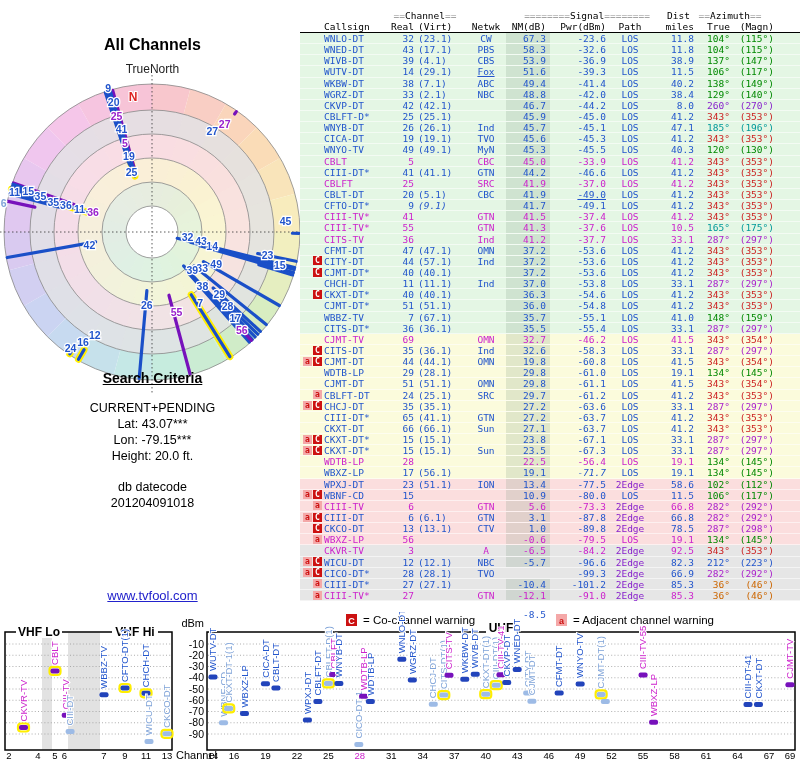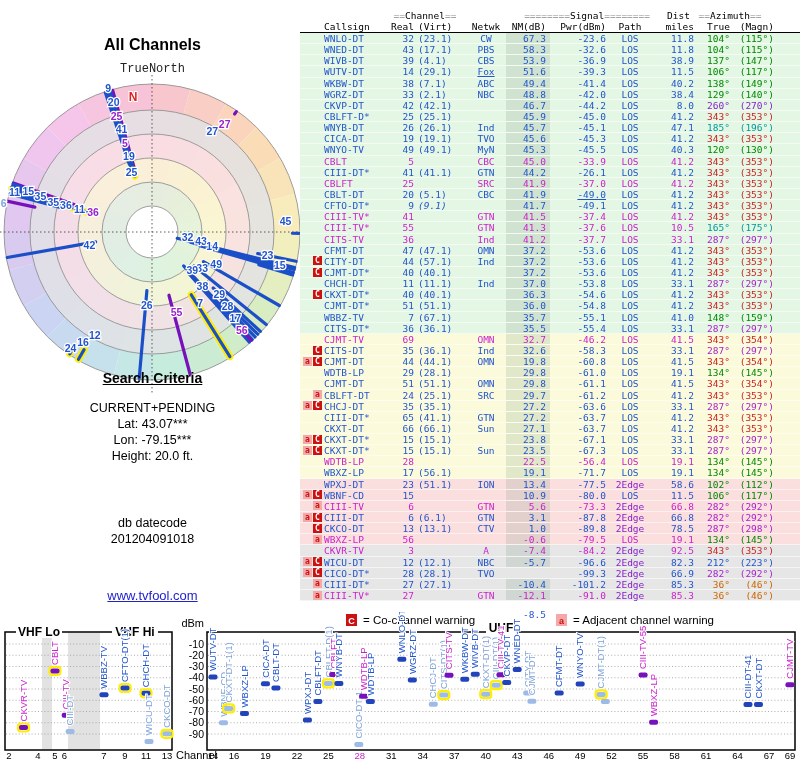--- a/index.html
+++ b/index.html
@@ -2,26 +2,26 @@
 <html><head>
 <meta charset="utf-8">
 <style>
   html,body{margin:0;padding:0;background:#fff;width:800px;height:768px;overflow:hidden;
     font-family:"Liberation Sans",sans-serif;}
   #app{position:relative;width:800px;height:768px;}
   
   #radar-title{position:absolute;left:0;top:36px;width:305px;text-align:center;
     font-size:16px;font-weight:bold;color:#000;}
   #radar-sub{position:absolute;left:0;top:62px;width:305px;text-align:center;
-    font-size:12px;color:#222;font-family:Liberation Mono, monospace;}
+    font-size:12px;color:#222;}
   #radar-svg{position:absolute;left:0;top:75px;}
   #search-block{position:absolute;left:0;top:370px;width:305px;text-align:center;color:#000;}
   #search-heading{font-size:14px;font-weight:bold;text-decoration:underline;margin-bottom:14px;}
   .crit{font-size:12.5px;line-height:16px;}
-  #dbblock{position:absolute;left:0;top:515px;width:305px;text-align:center;font-size:12.5px;line-height:16px;color:#000;}
+  #dbblock{position:absolute;left:0;top:479px;width:305px;text-align:center;font-size:12.5px;line-height:16px;color:#000;}
   #site-link{position:absolute;left:0;top:588px;width:305px;text-align:center;font-size:13px;}
   #site-link a{color:#2222cc;}
   
   #table{position:absolute;left:300px;top:10px;width:500px;
     font-family:"DejaVu Sans Mono","Liberation Mono",monospace;font-size:9.5px;color:#000;}
   .trow{display:flex;height:11.15px;line-height:11.3px;box-sizing:border-box;
     border-bottom:1px solid rgba(255,255,255,0.55);}
   .hrow{display:flex;height:11px;line-height:11px;}
   .hrow2{display:flex;height:11px;line-height:11px;border-bottom:1px solid #000;}
   .cw{width:22px;display:flex;justify-content:flex-end;align-items:center;gap:1px;}
@@ -389,21 +389,21 @@
           <span class="ctr" style="color: rgb(204, 34, 34);">343°</span>
           <span class="cmg" style="color: rgb(204, 34, 34);">(353°)</span>
         </div>
         <div class="trow bg-g">
           <span class="cw"></span>
           <span class="ccs" style="color: rgb(34, 85, 204);">CIII-DT*</span>
           <span class="cre" style="color: rgb(34, 85, 204);">41</span>
           <span class="cvi" style="color: rgb(34, 85, 204);">(41.1)</span>
           <span class="cnw" style="color: rgb(34, 85, 204);">GTN</span>
           <span class="cnm nmband" style="color: rgb(34, 85, 204);">44.2</span>
-          <span class="cpw" style="color: rgb(34, 85, 204);">-26.1</span>
+          <span class="cpw" style="color: rgb(34, 85, 204);">-46.6</span>
           <span class="cpa" style="color: rgb(34, 85, 204);">LOS</span>
           <span class="cmi" style="color: rgb(34, 85, 204);">41.2</span>
           <span class="ctr" style="color: rgb(204, 34, 34);">343°</span>
           <span class="cmg" style="color: rgb(204, 34, 34);">(353°)</span>
         </div>
         <div class="trow bg-g">
           <span class="cw"></span>
           <span class="ccs" style="color: rgb(204, 34, 204);">CBLFT</span>
           <span class="cre" style="color: rgb(204, 34, 204);">25</span>
           <span class="cvi" style="color: rgb(204, 34, 204);"></span>
@@ -762,21 +762,21 @@
           <span class="ctr" style="color: rgb(0, 136, 0);">134°</span>
           <span class="cmg" style="color: rgb(0, 136, 0);">(145°)</span>
         </div>
         <div class="trow bg-y">
           <span class="cw"></span>
           <span class="ccs" style="color: rgb(34, 85, 204);">WBXZ-LP</span>
           <span class="cre" style="color: rgb(34, 85, 204);">17</span>
           <span class="cvi" style="color: rgb(34, 85, 204);">(56.1)</span>
           <span class="cnw" style="color: rgb(34, 85, 204);"></span>
           <span class="cnm nmband" style="color: rgb(34, 85, 204);">19.1</span>
-          <span class="cpw" style="color: rgb(34, 85, 204);">-71.7</span>
+          <span class="cpw" style="color: rgb(34, 85, 204); font-style: italic;">-71.7</span>
           <span class="cpa" style="color: rgb(34, 85, 204);">LOS</span>
           <span class="cmi" style="color: rgb(34, 85, 204);">19.1</span>
           <span class="ctr" style="color: rgb(0, 136, 0);">134°</span>
           <span class="cmg" style="color: rgb(0, 136, 0);">(145°)</span>
         </div>
         <div class="trow bg-p">
           <span class="cw"></span>
           <span class="ccs" style="color: rgb(34, 85, 204);">WPXJ-DT</span>
           <span class="cre" style="color: rgb(34, 85, 204);">23</span>
           <span class="cvi" style="color: rgb(34, 85, 204);">(51.1)</span>
@@ -864,21 +864,21 @@
           <span class="cmi" style="color: rgb(204, 34, 204);">19.1</span>
           <span class="ctr" style="color: rgb(0, 136, 0);">134°</span>
           <span class="cmg" style="color: rgb(0, 136, 0);">(145°)</span>
         </div>
         <div class="trow bg-x">
           <span class="cw"></span>
           <span class="ccs" style="color: rgb(204, 34, 204);">CKVR-TV</span>
           <span class="cre" style="color: rgb(204, 34, 204);">3</span>
           <span class="cvi" style="color: rgb(204, 34, 204);"></span>
           <span class="cnw" style="color: rgb(204, 34, 204);">A</span>
-          <span class="cnm nmband" style="color: rgb(204, 34, 204);">-7.4</span>
+          <span class="cnm nmband" style="color: rgb(204, 34, 204);">-6.5</span>
           <span class="cpw" style="color: rgb(204, 34, 204);">-84.2</span>
           <span class="cpa" style="color: rgb(136, 34, 204);">2Edge</span>
           <span class="cmi" style="color: rgb(204, 34, 204);">92.5</span>
           <span class="ctr" style="color: rgb(204, 34, 34);">343°</span>
           <span class="cmg" style="color: rgb(204, 34, 34);">(353°)</span>
         </div>
         <div class="trow bg-x">
           <span class="cw">
             <span class="warnA">a</span>
             <span class="warnC">C</span>

